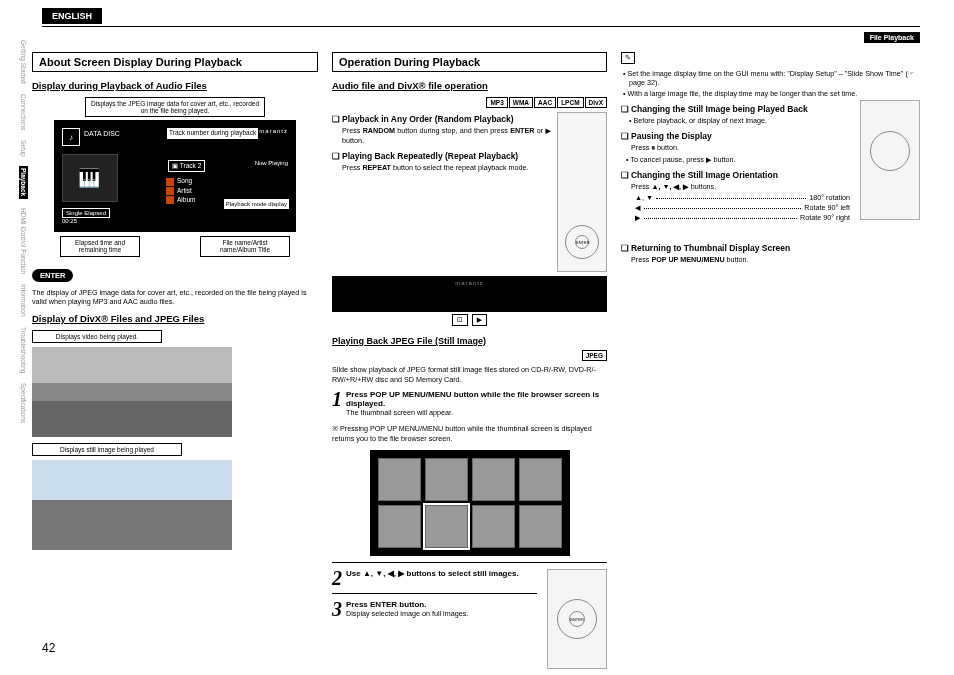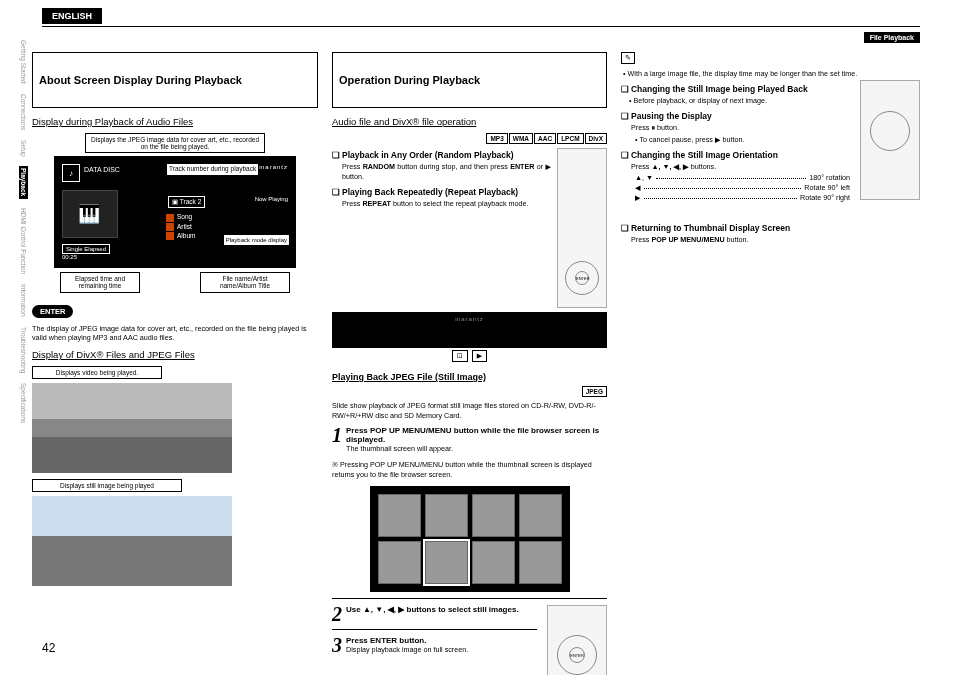--- a/index.html
+++ b/index.html
@@ -9,22 +9,22 @@
 .sidebar{position:absolute;left:14px;top:40px;width:14px;font-size:6.5px;color:#999;writing-mode:vertical-rl;text-orientation:mixed}
 .sidebar span{display:inline-block;margin-bottom:8px}
 .sidebar .active{background:#000;color:#fff;padding:2px 1px;font-weight:bold}
 .topline{position:absolute;left:42px;right:34px;top:26px;height:1px;background:#000}
 .file-playback{position:absolute;right:34px;top:32px;background:#000;color:#fff;font-size:7px;padding:2px 6px;font-weight:bold}
 .cols{display:flex;gap:14px;padding-top:40px}
 .col{flex:1;min-width:0}
 .col1{flex:0 0 286px}
 .col2{flex:0 0 275px}
 .col3{flex:1}
-.boxtitle{border:1px solid #000;padding:21px 6px;font-weight:bold;font-size:11px;margin-bottom:8px}
-.subhead{font-weight:normal;font-size:9.5px;text-decoration:underline;margin:6px 0}
+.boxtitle{border:1px solid #000;padding:3px 6px;font-weight:bold;font-size:11px;margin-bottom:8px}
+.subhead{font-weight:bold;font-size:9.5px;text-decoration:underline;margin:6px 0}
 .small{font-size:7.2px;line-height:1.35}
 .callout{border:1px solid #000;padding:2px 3px;font-size:6.5px;text-align:center;line-height:1.1;background:#fff}
 .display{background:#000;color:#fff;width:242px;height:112px;position:relative;margin:2px auto 4px}
 .disc-icon{position:absolute;left:8px;top:8px;width:18px;height:18px;border:1px solid #fff;display:flex;align-items:center;justify-content:center;font-size:8px}
 .disc-txt{position:absolute;left:30px;top:10px;font-size:7px}
 .marantz{position:absolute;right:8px;top:8px;font-size:6px;letter-spacing:1px}
 .tracknum{position:absolute;left:112px;top:7px;font-size:6.5px;background:#fff;color:#000;padding:2px;border:1px solid #000;line-height:1}
 .piano{position:absolute;left:8px;top:34px;width:56px;height:48px;background:#222;border:1px solid #444;display:flex;align-items:center;justify-content:center;font-size:18px}
 .tracklbl{position:absolute;left:114px;top:40px;font-size:6.5px;border:1px solid #fff;padding:1px 3px}
 .nowplay{position:absolute;right:8px;top:40px;font-size:6px}
@@ -187,39 +187,40 @@
           <div class="enter2">ENTER</div>
         </div>
 
 <div class="step">
 <div class="stepnum">2</div>
 <div class="stepbody bold">Use ▲, ▼, ◀, ▶ buttons to select still images.</div>
 </div>
 <hr class="divider" style="margin-right:70px">
 <div class="step">
 <div class="stepnum">3</div>
-<div class="stepbody"><span class="bold">Press ENTER button.</span><br><span class="small">Display playback image on full screen.</span></div>
+<div class="stepbody"><span class="bold">Press ENTER button.</span><br><span class="small">Display selected image on full images.</span></div>
 </div>
 <div class="cl"></div>
 </div>
 
 <div class="col col3">
 <span class="pencil">✎</span>
+<div class="bul">Set the image display time on the GUI menu with: "Display Setup" – "Slide Show Time" (☞page 32).</div>
 <div class="bul">With a large image file, the display time may be longer than the set time.</div>
 
 <div class="remote3">
           <div class="circ"></div>
         </div>
 
 <div class="qhead">Changing the Still Image being Played Back</div>
 <div class="bul" style="margin-left:14px">Before playback, or display of next image.</div>
 
 <div class="qhead">Pausing the Display</div>
 <div class="ptxt"><span>Press </span><span class="bold">⏸</span><span> button.</span></div>
-<div class="bul" style="margin-left:20px">To cancel pause, press ▶ button.</div>
+<div class="bul" style="margin-left:11px">To cancel pause, press ▶ button.</div>
 
 <div class="qhead">Changing the Still Image Orientation</div>
 <div class="ptxt"><span>Press </span><span class="bold">▲, ▼, ◀, ▶</span><span> buttons.</span></div>
 <div style="margin:2px 70px 0 14px">
 <div class="dashed">
             <span>▲, ▼</span>
             <span class="mid"></span>
             <span>180° rotation</span>
           </div>
 <div class="dashed">

